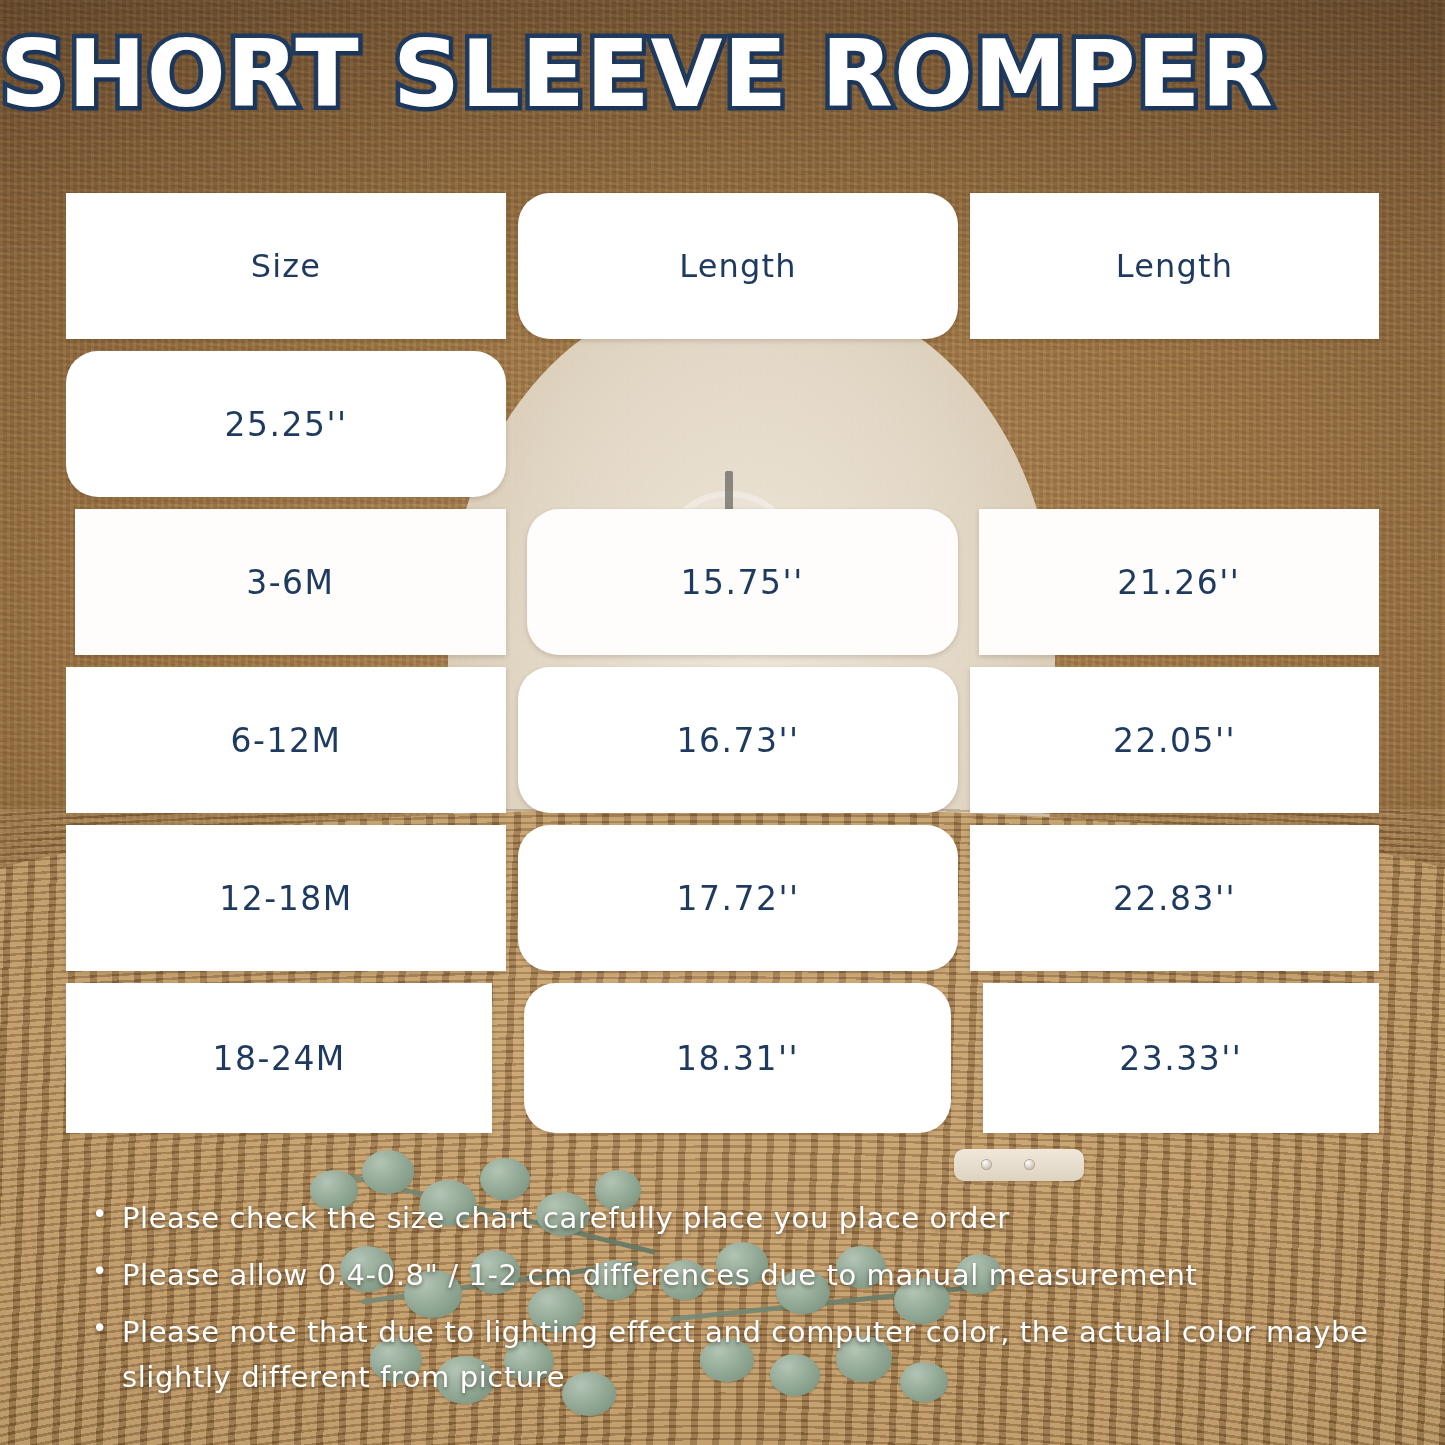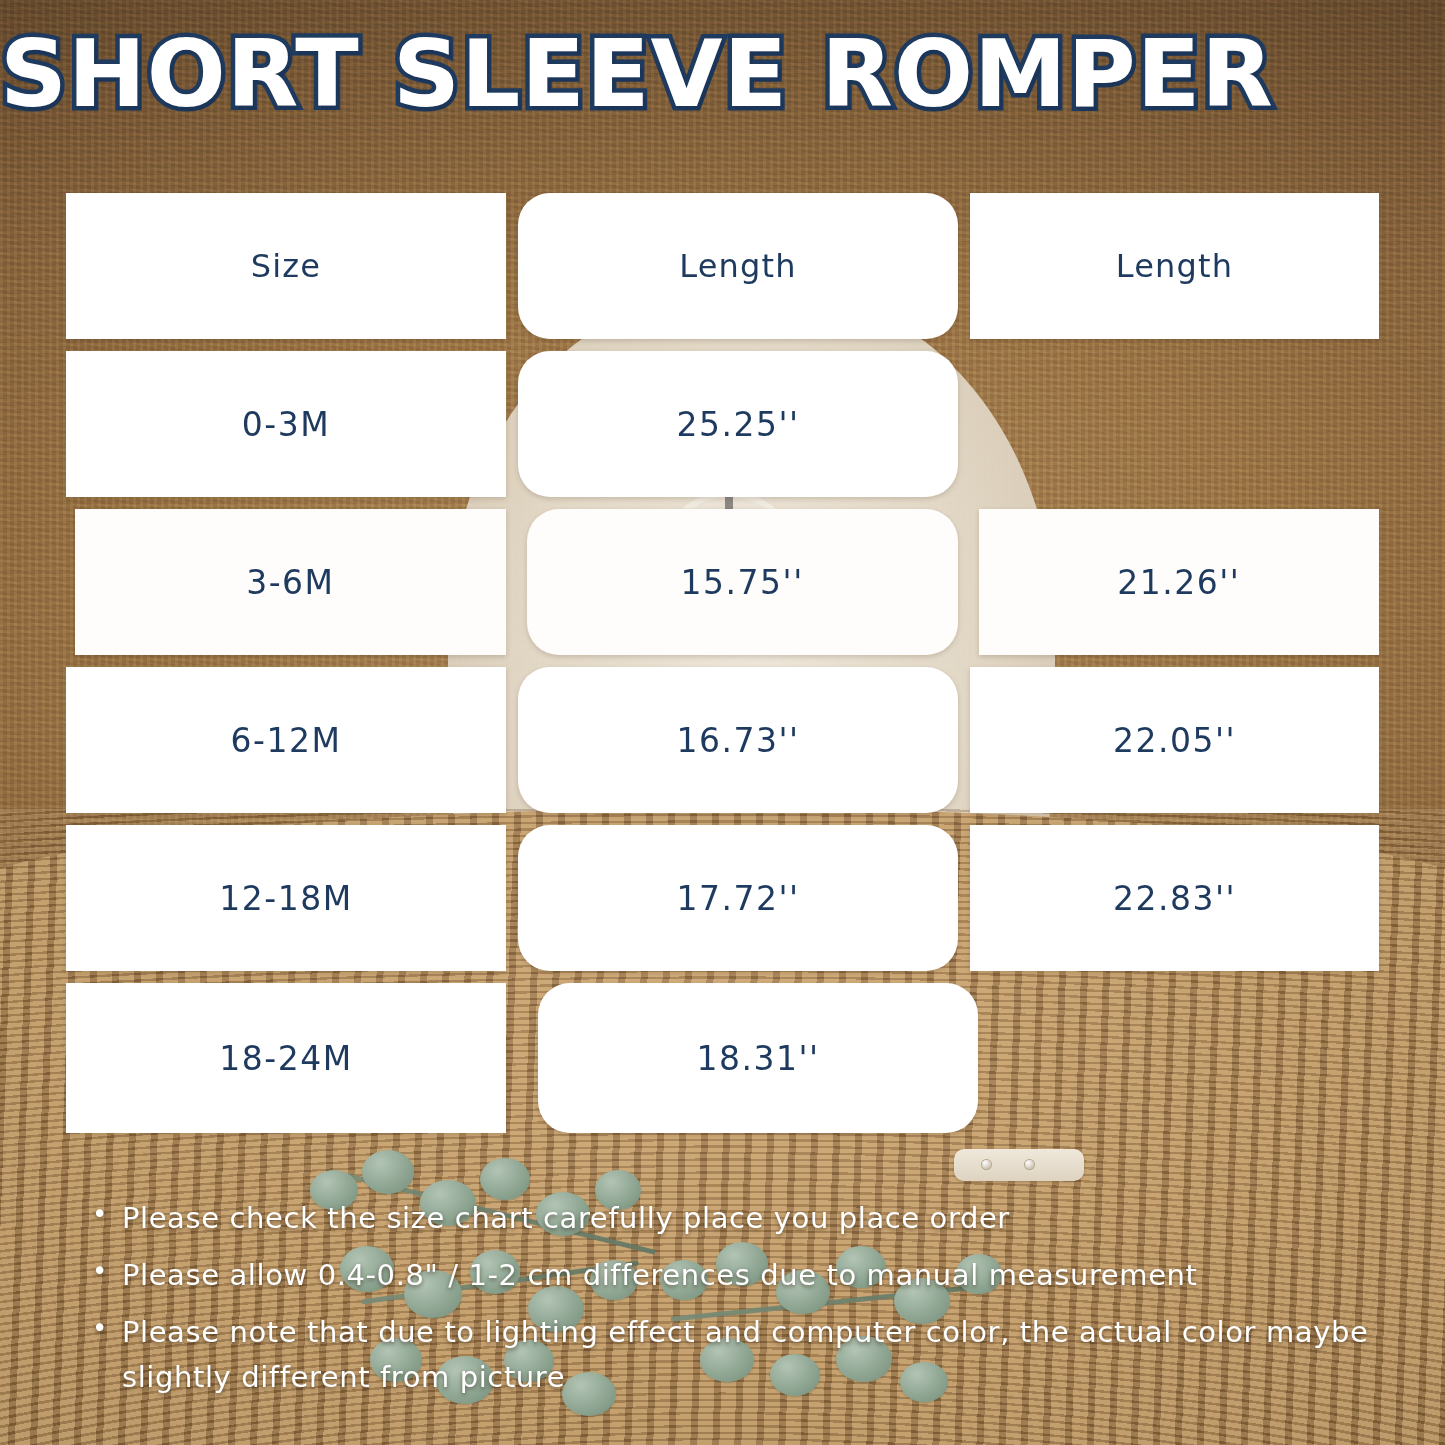--- a/index.html
+++ b/index.html
@@ -293,21 +293,20 @@
 
   <div class="table">
 
     <div class="row head">
       <div class="cell c-size">Size</div>
       <div class="cell c-len">Length</div>
       <div class="cell c-wid">Length</div>
     </div>
 
     <div class="row">
-      <div class="cell c-size">0-3M</div>
       <div class="cell c-len">25.25''</div>
     </div>
 
     <div class="row tinted">
       <div class="cell c-size">3-6M</div>
       <div class="cell c-len">15.75''</div>
       <div class="cell c-wid">21.26''</div>
     </div>
 
     <div class="row">
@@ -318,20 +317,21 @@
 
     <div class="row">
       <div class="cell c-size">12-18M</div>
       <div class="cell c-len">17.72''</div>
       <div class="cell c-wid">22.83''</div>
     </div>
 
     <div class="row">
       <div class="cell c-size">18-24M</div>
       <div class="cell c-len">18.31''</div>
+      <div class="cell c-wid">23.33''</div>
     </div>
 
   </div>
 
   <div class="notes">
     <div class="note">
       <span class="bullet">•</span>
       <span class="txt">Please check the size chart carefully place you place order</span>
     </div>
     <div class="note">

